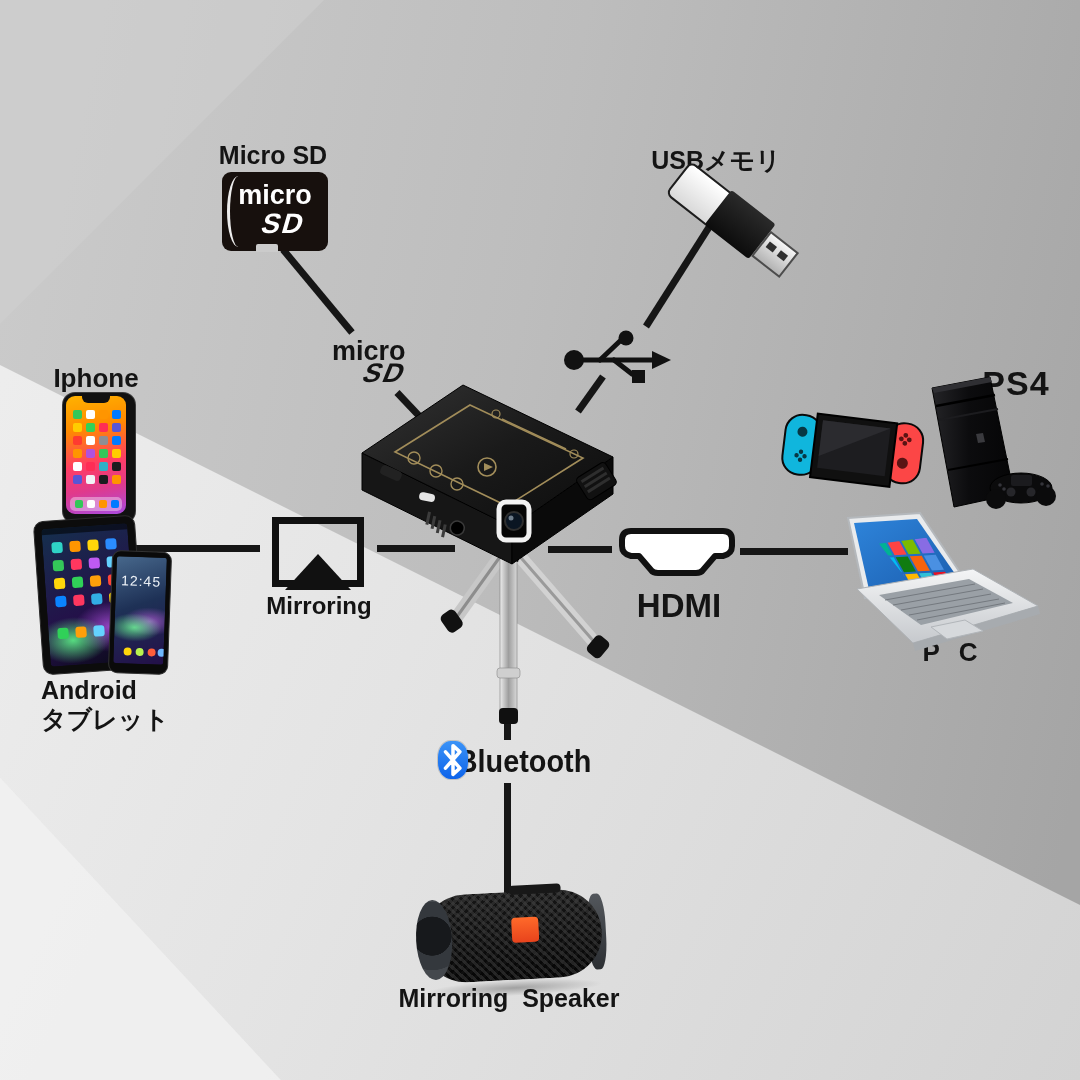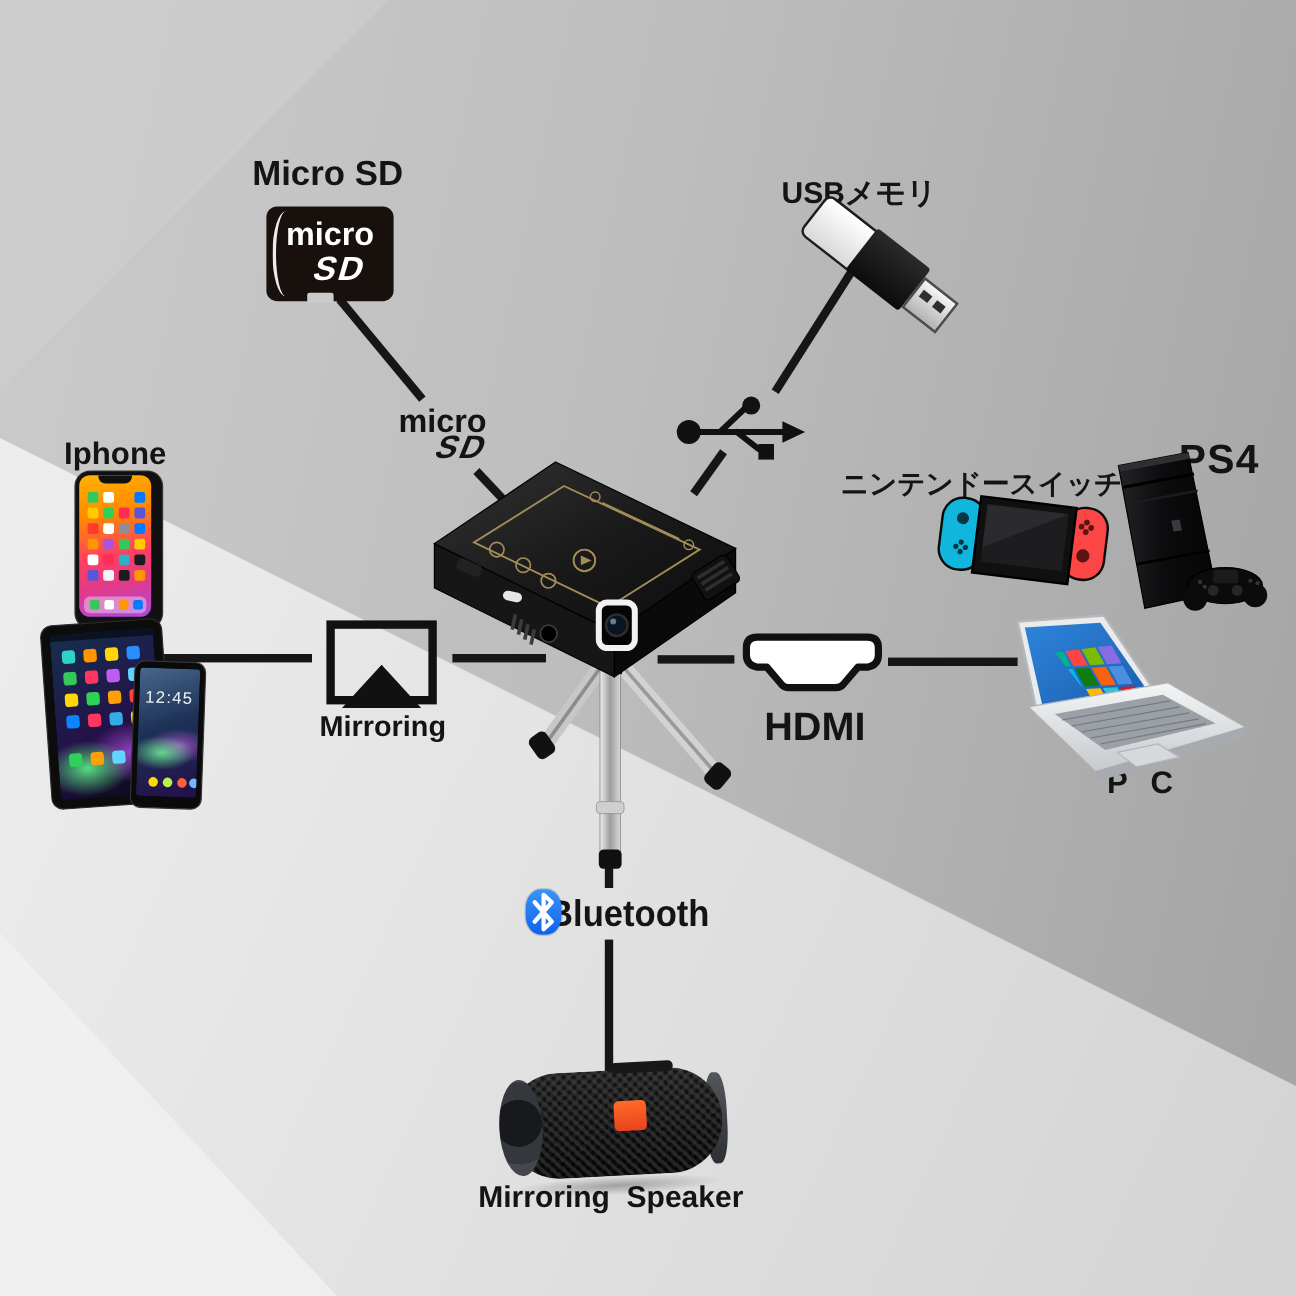--- a/index.html
+++ b/index.html
@@ -9,21 +9,21 @@
 
   
   .bg-base{inset:0;background:linear-gradient(115deg,#f0f0f0 0%,#e4e4e4 45%,#d3d3d3 100%);}
   .bg-dark{inset:0;clip-path:polygon(0 0,100% 0,100% 83.8%,0 33.8%);
     background:linear-gradient(102deg,#cacaca 5%,#bdbdbd 45%,#a5a5a5 95%);}
   .bg-corner-tl{inset:0;clip-path:polygon(0 0,30% 0,0 30%);background:#d0d0d0;opacity:.55;}
   .bg-corner-bl{inset:0;clip-path:polygon(0 72%,26% 100%,0 100%);background:#f1f1f1;opacity:.8;}
 
   
   .lbl{position:absolute;color:#141414;font-weight:bold;white-space:pre;transform:translateX(-50%);}
-  .lbl-microsd{left:273px;top:129px;font-size:29px;}
+  .lbl-microsd{left:273px;top:141px;font-size:25px;}
   .lbl-usb{left:716px;top:144px;font-size:25px;}
   .lbl-switch{left:818px;top:388px;font-size:23px;}
   .lbl-ps4{left:1016px;top:364px;font-size:34px;letter-spacing:1px;}
   .lbl-iphone{left:96px;top:363px;font-size:26px;}
   .lbl-android{left:105px;top:676px;font-size:25px;text-align:left;transform:translateX(-50%);line-height:1.15;}
   .lbl-mirroring{left:319px;top:592px;font-size:24px;}
   .lbl-hdmi{left:679px;top:587px;font-size:33px;}
   .lbl-pc{left:953px;top:637px;font-size:26px;letter-spacing:6px;}
   .lbl-bt{left:524px;top:744px;font-size:31px;transform:translateX(-50%) scaleX(.93);}
   .lbl-btspk{left:509px;top:984px;font-size:25px;}
@@ -161,23 +161,23 @@
   <div class="cline diag l-usb-b"></div>
   <div class="cline h l-left-a"></div>
   <div class="cline h l-left-b"></div>
   <div class="cline h l-right-a"></div>
   <div class="cline h l-right-b"></div>
   <div class="cline v l-vert-a"></div>
   <div class="cline v l-vert-b"></div>
 
   <div class="lbl lbl-microsd">Micro SD</div>
   <div class="lbl lbl-usb">USBメモリ</div>
-  <div class="lbl lbl-switch">ニンテンドースイッチ</div>
   <div class="lbl lbl-ps4">PS4</div>
   <div class="lbl lbl-iphone">Iphone</div>
+  <div class="lbl lbl-android"><span>Android</span><br><span>タブレット</span></div>
   <div class="lbl lbl-mirroring">Mirroring</div>
   <div class="lbl lbl-hdmi">HDMI</div>
   <div class="lbl lbl-pc">P C</div>
   <div class="lbl lbl-bt">Bluetooth</div>
   <div class="lbl lbl-btspk">Mirroring  Speaker</div>
 
   <div class="abs sdcard">
     <div class="arc"></div>
     <div class="sd-micro">micro</div>
     <div class="sd-sd">SD</div>

